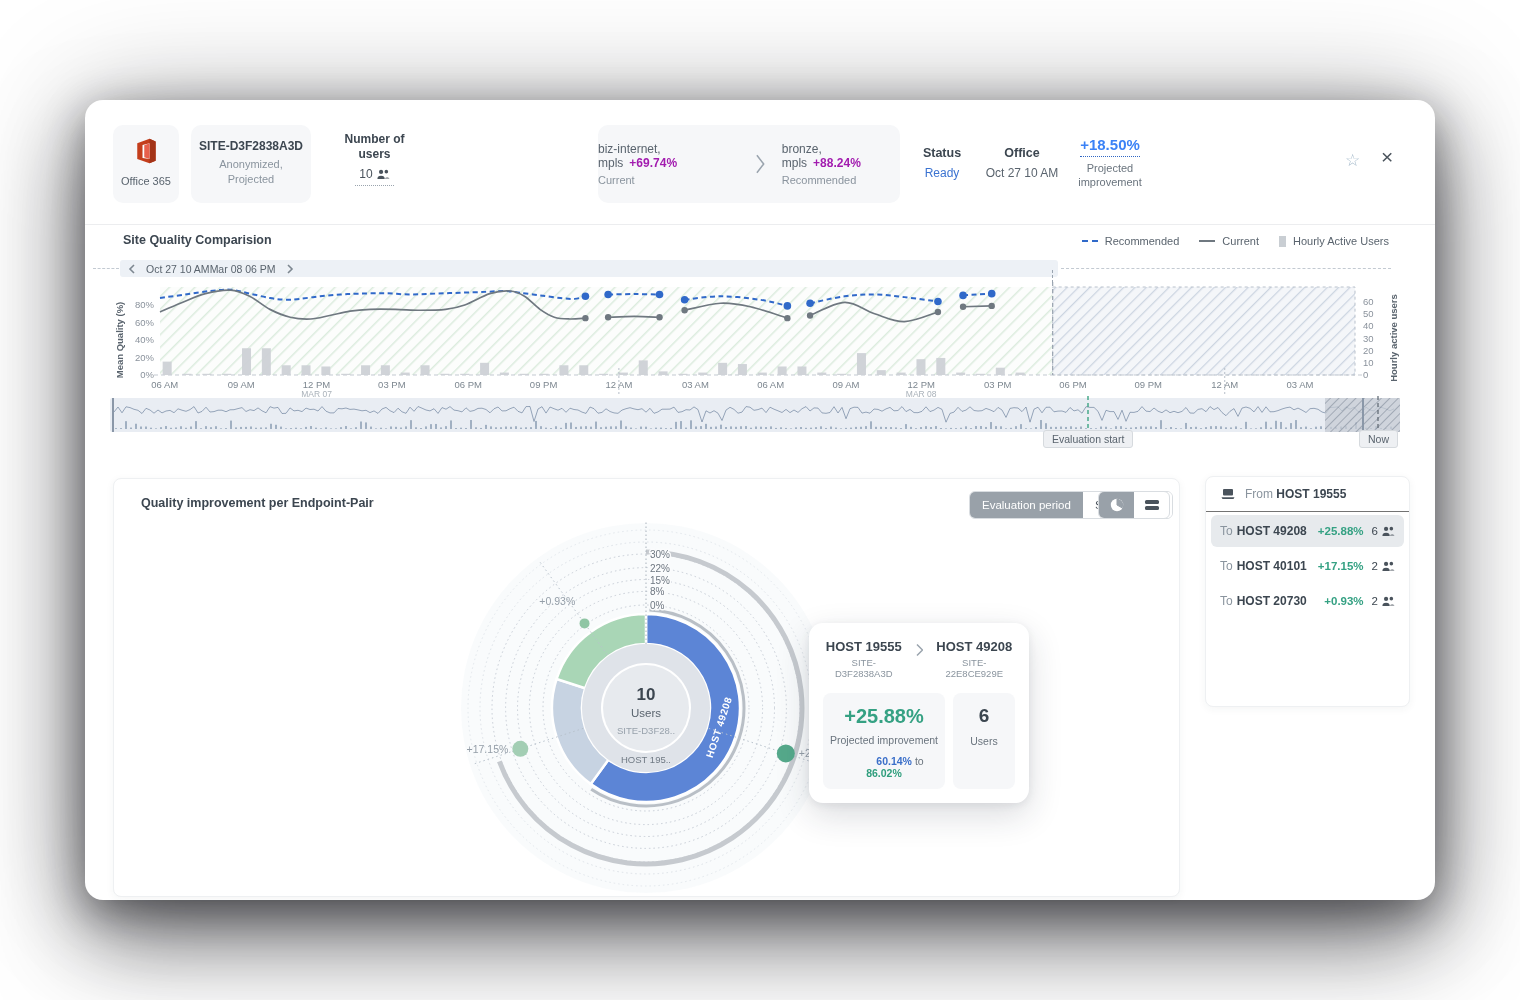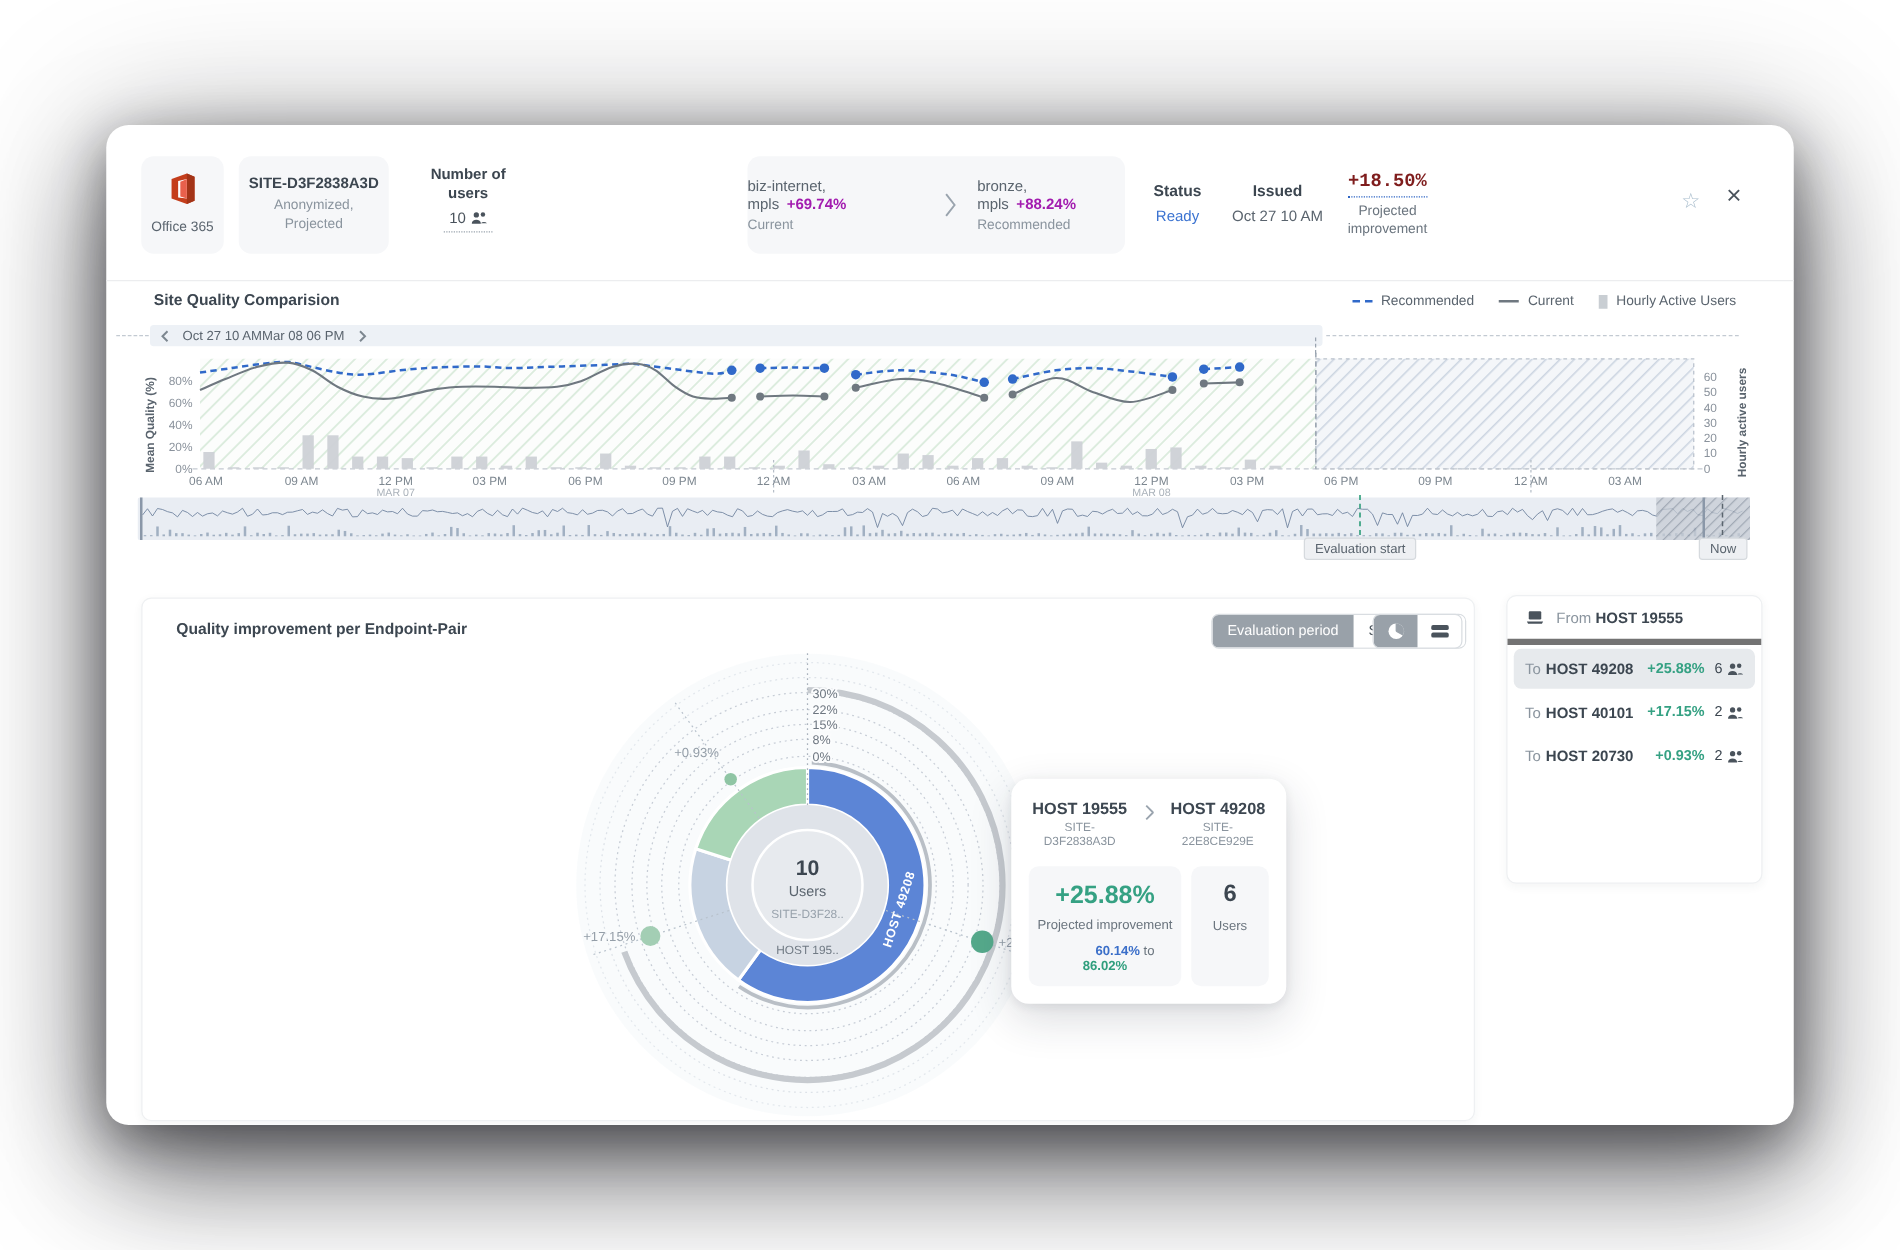--- a/index.html
+++ b/index.html
@@ -29,22 +29,22 @@
   .path-col .r1 b { color:#a21caf; margin-left:6px; }
   .path-col .r2 { font-size:11px; color:#8a949e; margin-top:4px; }
   .kv { text-align:center; }
   .kv .k { font-size:12.5px; font-weight:bold; color:#3c4650; }
   .kv .v { font-size:12px; margin-top:6px; }
   #status-block { left:822px; top:46px; width:70px; }
   #status-block .v { color:#3b73d1; }
   #issued-block { left:892px; top:46px; width:90px; }
   #issued-block .v { color:#5a646e; }
   #projected-block { left:978px; top:36px; width:94px; text-align:center; }
-  #projected-block .big { font-size:15px; font-weight:bold; color:#7f1d1d; display:inline-block;
-                          border-bottom:1.5px dotted #2f66c4; padding-bottom:3px; cursor:pointer;font-family:Liberation Mono, monospace; }
+  #projected-block .big { font-size:15px; font-weight:bold; color:#3b82f6; display:inline-block;
+                          border-bottom:1.5px dotted #2f66c4; padding-bottom:3px; cursor:pointer; }
   #projected-block .sub { font-size:11px; color:#6a747e; line-height:14px; margin-top:4px; }
   #star-btn { left:1260px; top:50px; font-size:17px; color:#a9bdcd; cursor:pointer; }
   #close-btn { left:1296px; top:45px; font-size:21px; color:#4a535c; cursor:pointer; }
   #hdr-divider { left:0; top:124px; width:1350px; height:1px; background:#ecedef; }
 
   
   #cmp-title { left:38px; top:133px; font-size:12.5px; font-weight:bold; }
   #legend { top:135px; right:46px; display:flex; gap:20px; align-items:center; font-size:11px; color:#5a646e; }
   .lg-item { display:flex; align-items:center; gap:7px; cursor:pointer; }
   .sw-dash { width:16px; border-top:2.5px dashed #3069c9; }
@@ -94,21 +94,21 @@
   #tt-users .big { font-size:19px; font-weight:bold; color:#3c4650; }
   #tt-users .lbl { font-size:10.5px; color:#6a747e; margin-top:8px; }
 
   
   #sidebar { left:1120px; top:376px; width:205px; height:231px; }
   #sb-head { display:flex; align-items:center; justify-content:space-between; padding:12px 14px 10px; }
   #sb-head .t { font-size:12.5px; font-weight:bold; }
   #sb-search { display:flex; align-items:center; gap:9px; padding:6px 14px 9px; border-bottom:1px solid #eef0f2; }
   #sb-search input { border:none; outline:none; font-size:12px; color:#3c4650; width:120px; font-family:inherit; background:transparent; }
   #sb-search input::placeholder { color:#9aa4ae; }
-  #sb-from { display:flex; align-items:center; gap:9px; padding:10px 14px; border-bottom:5px solid #737373;
+  #sb-from { display:flex; align-items:center; gap:9px; padding:10px 14px; border-bottom:1px solid #737373;
              font-size:12px; color:#8a949e; }
   #sb-from b { color:#3c4650; }
   .pair-row { display:flex; align-items:center; margin:3px 5px; padding:9px 9px; border-radius:6px;
               font-size:12px; cursor:pointer; }
   .pair-row.sel { background:#e7eaed; }
   .pair-row .to { color:#8a949e; margin-right:4px; }
   .pair-row .host { color:#3c4650; font-weight:bold; flex:1; }
   .pair-row .val { color:#35a183; font-weight:bold; font-size:11.5px; margin-right:8px; }
   .pair-row .cnt { color:#3c4650; font-size:11.5px; margin-right:4px; }
   svg text { font-family:"Liberation Sans", sans-serif; }
@@ -165,21 +165,21 @@
         <div class="r1"><span>bronze, mpls</span><b>+88.24%</b></div>
         <div class="r2">Recommended</div>
       </div>
     </div>
 
     <div class="abs kv" id="status-block">
       <div class="k">Status</div>
       <div class="v">Ready</div>
     </div>
     <div class="abs kv" id="issued-block">
-      <div class="k">Issued</div>
+      <div class="k">Office</div>
       <div class="v">Oct 27 10 AM</div>
     </div>
     <div class="abs" id="projected-block">
       <span class="big">+18.50%</span>
       <div class="sub">
         <span>Projected</span><br>
         <span>improvement</span>
       </div>
     </div>
 

